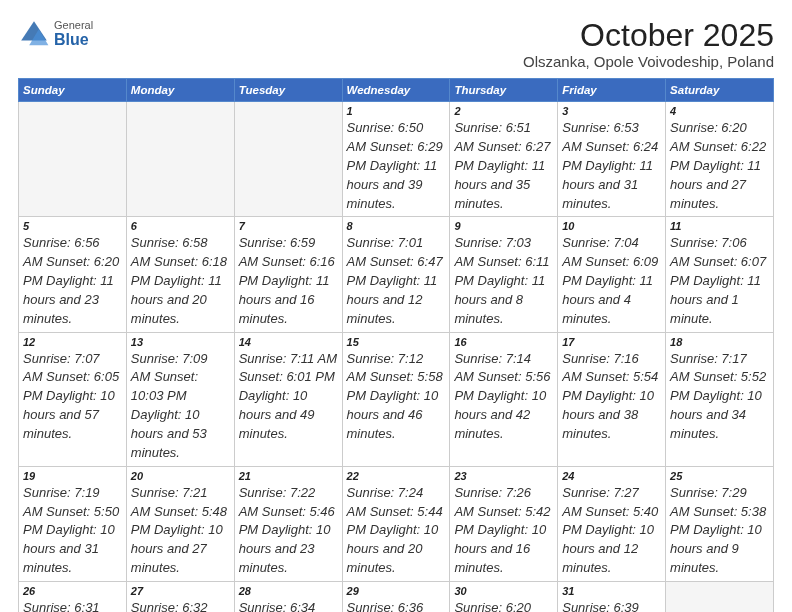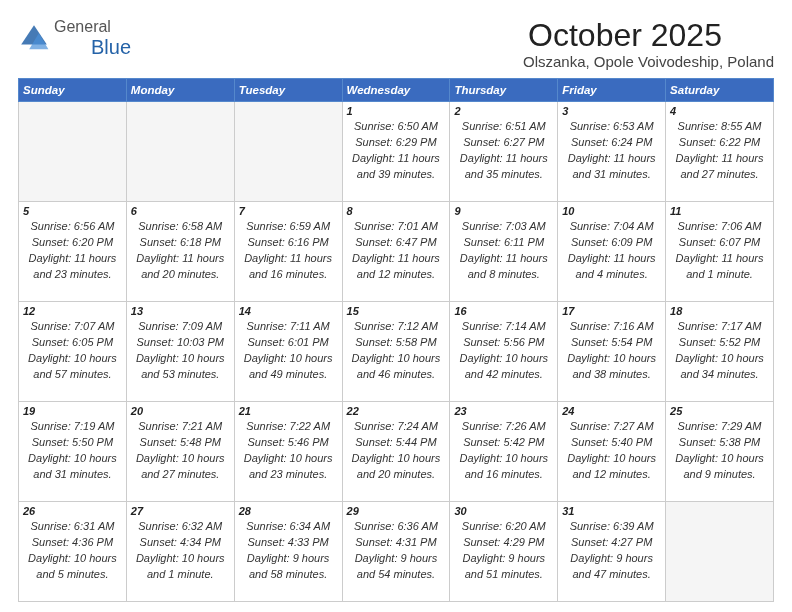--- a/index.html
+++ b/index.html
@@ -27,36 +27,35 @@
       display: flex;
       align-items: center;
       gap: 4px;
     }
     .logo-text {
       display: flex;
       flex-direction: column;
       line-height: 1.1;
     }
     .logo-general {
-      font-size: 16px;
+      font-size: 11px;
       color: #555;
       font-weight: 400;
     }
     .logo-blue {
-      font-size: 20px;
+      font-size: 16px;
       color: #2563a8;
-      font-weight: 400;
-      margin-left: 37px;
+      font-weight: 700;
     }
     .logo-icon {
       width: 32px;
       height: 32px;
     }
     .title-block {
-      text-align: center;
+      text-align: right;
     }
     .title-month {
       font-size: 32px;
       font-weight: 300;
       color: #222;
       line-height: 1.1;
     }
     .title-location {
       font-size: 15px;
       color: #444;
@@ -93,23 +92,22 @@
       background: #f5f5f5;
     }
     .day-number {
       font-size: 11px;
       font-weight: 600;
       color: #222;
       margin-bottom: 2px;
     }
     .day-info {
       line-height: 1.45;
-      font-size: 11px;
+      font-size: 13px;
       color: #333;
-      text-align: center;
     }
   </style>
 </head>
 <body>
 
 <div class="page">
   <div class="header">
     <div class="logo">
       <svg class="logo-icon" viewBox="0 0 40 40">
         <polygon points="20,4 36,28 4,28" fill="#2563a8" opacity="0.85"></polygon>
@@ -159,21 +157,21 @@
           </td>
           <td>
             <div class="day-number">3</div>
             <div class="day-info">Sunrise: 6:53 AM
 Sunset: 6:24 PM
 Daylight: 11 hours
 and 31 minutes.</div>
           </td>
           <td>
             <div class="day-number">4</div>
-            <div class="day-info">Sunrise: 8:55 AM
+            <div class="day-info">Sunrise: 6:20 AM
 Sunset: 6:22 PM
 Daylight: 11 hours
 and 27 minutes.</div>
           </td>
         </tr>
         <tr>
           <td>
             <div class="day-number">5</div>
             <div class="day-info">Sunrise: 6:56 AM
 Sunset: 6:20 PM

